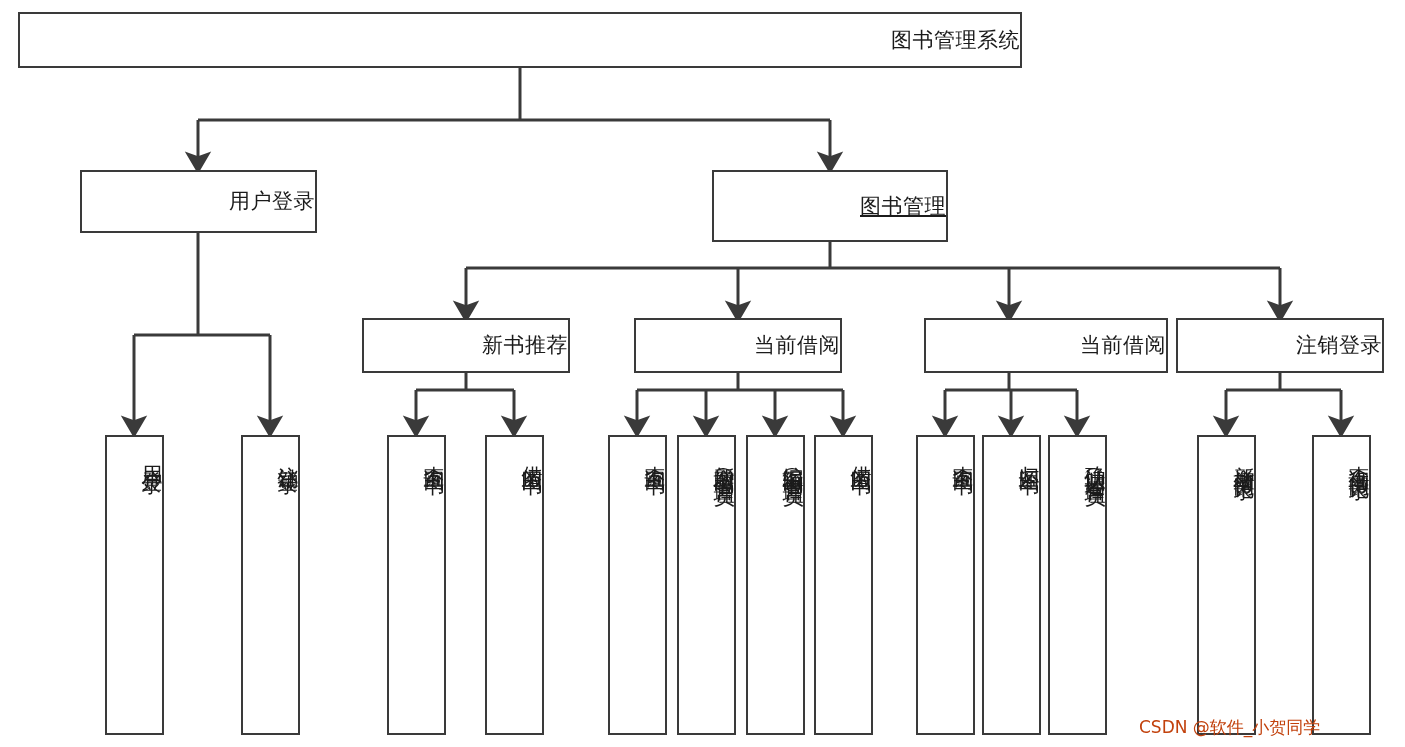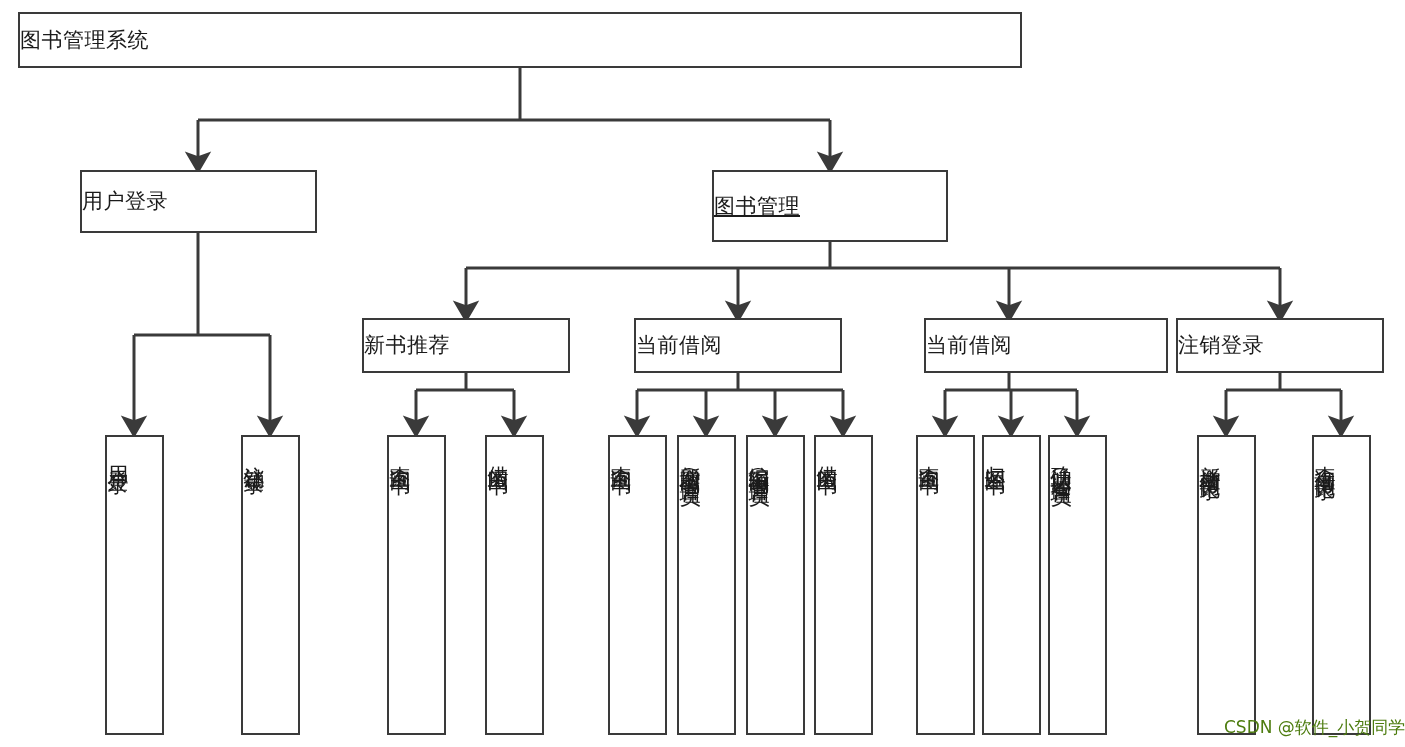--- a/index.html
+++ b/index.html
@@ -25,21 +25,21 @@
     height: 747px;
     pointer-events: none;
   }
   .node {
     position: absolute;
     box-sizing: border-box;
     border: 2.5px solid #3a3a3a;
     background: #ffffff;
     display: flex;
     align-items: center;
-    justify-content: flex-start;
+    justify-content: flex-end;
     color: #1b1b1b;
     z-index: 2;
   }
   .node .label {
     display: block;
     text-align: center;
     line-height: 1.18;
     letter-spacing: 0.5px;
   }
   
@@ -58,24 +58,24 @@
   .node.vert .label {
     writing-mode: vertical-rl;
     text-orientation: upright;
     font-size: 21px;
     line-height: 1.0;
     letter-spacing: 3px;
     white-space: nowrap;
   }
   .watermark {
     position: absolute;
-    left: 1224px;
+    left: 1139px;
     top: 716px;
     font-size: 17px;
-    color: #4d7c0f;
+    color: #c2410c;
     white-space: nowrap;
     z-index: 3;
     font-family: "DejaVu Sans", "Liberation Sans", sans-serif;
   }
 </style>
 </head>
 <body>
 
 <div id="canvas">
 

